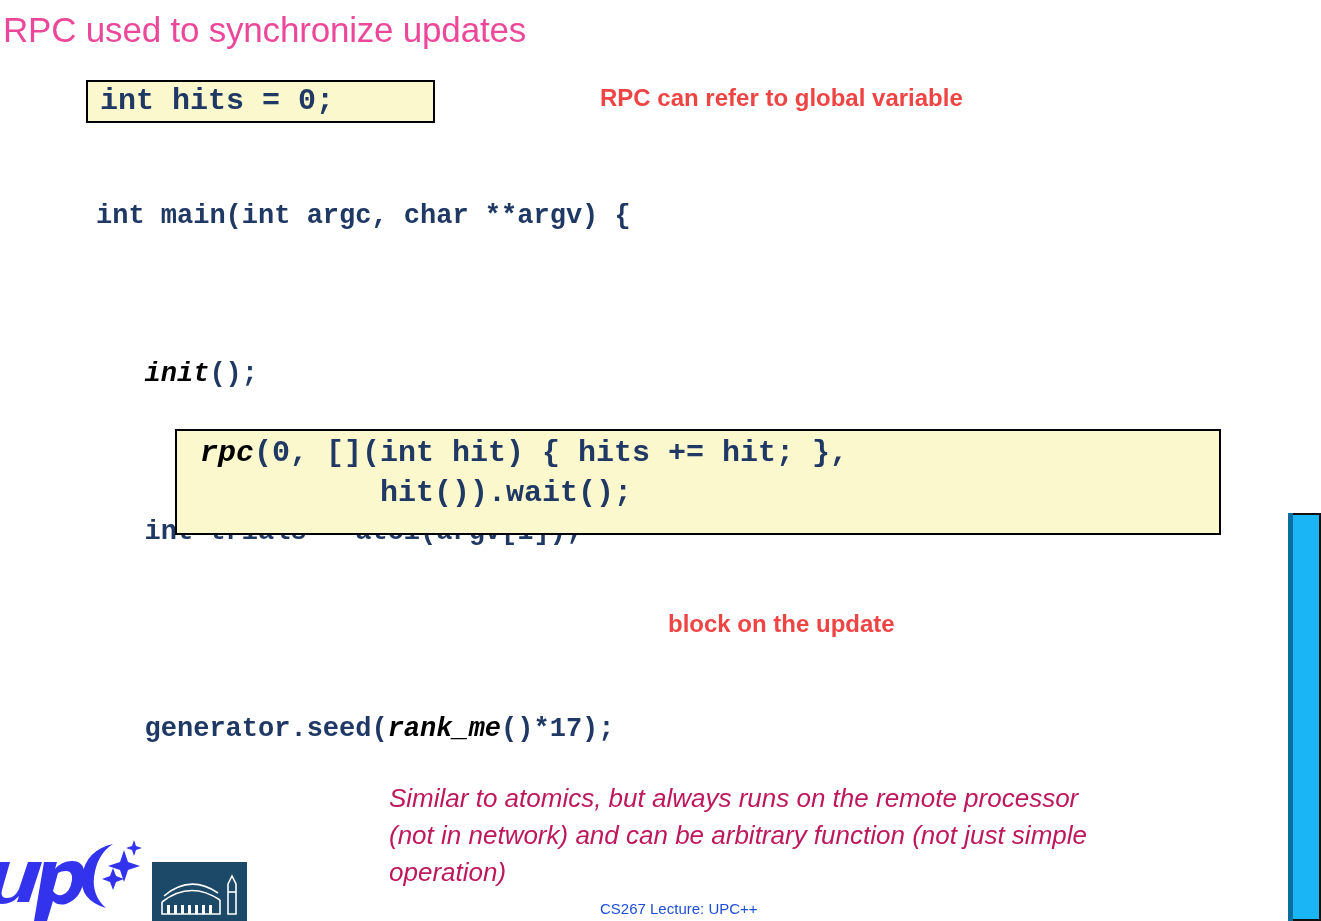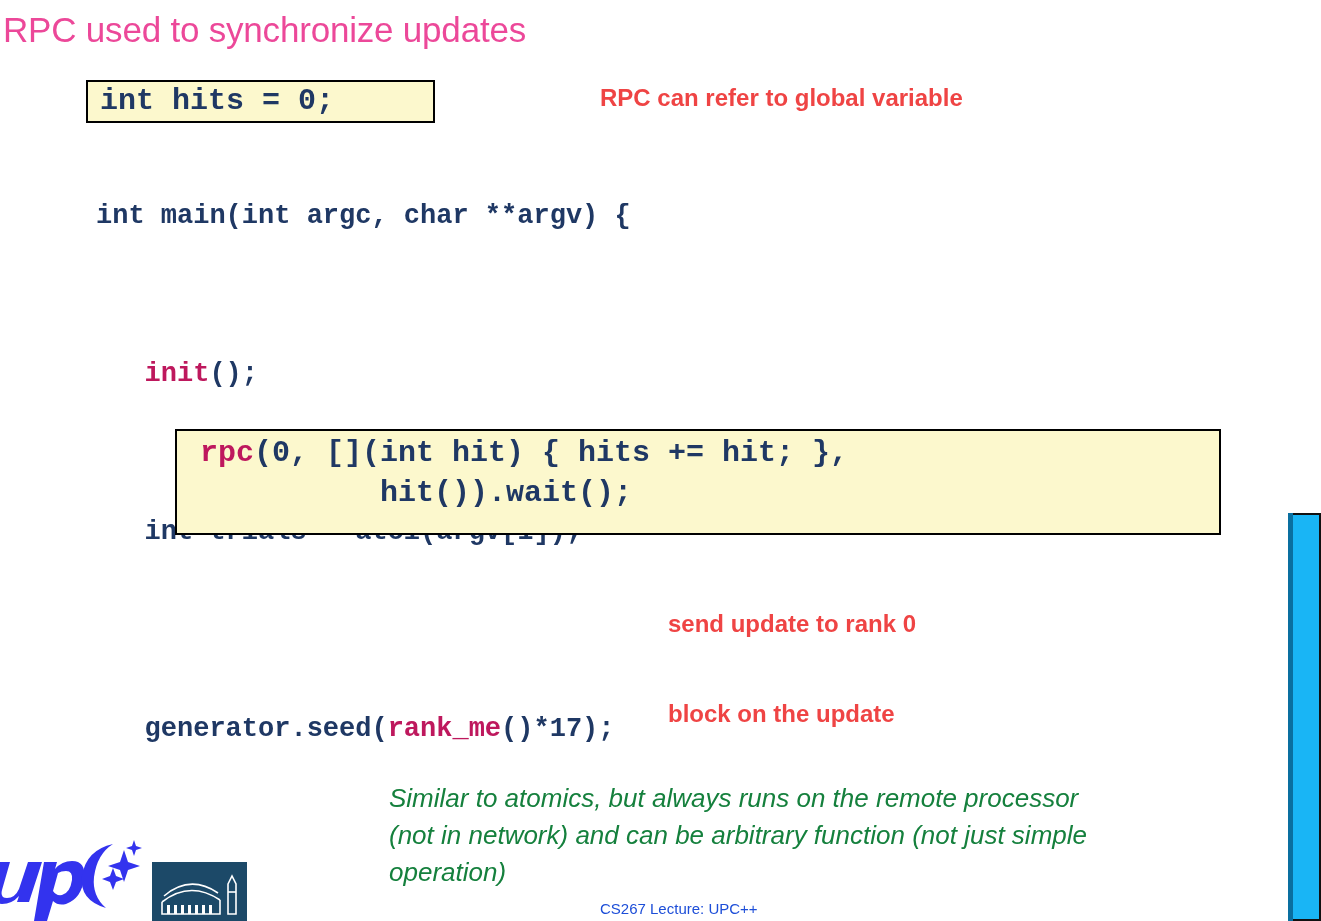--- a/index.html
+++ b/index.html
@@ -39,21 +39,21 @@
     color: #1f3864;
     line-height: 39.5px;
     white-space: pre;
   }
   .code-line {
     white-space: pre;
     height: 39.5px;
     line-height: 39.5px;
     margin-left: 8px;
   }
-  .upcxx { color: #be185d; }
+  .upcxx { color: #000000; font-style: italic; }
 
   
   .hl-box {
     position: absolute;
     background: #fcf8cd;
     border: 2px solid #000000;
     box-sizing: border-box;
     z-index: 1;
   }
   #hl-hits {
@@ -98,21 +98,21 @@
   
   .note-italic {
     position: absolute;
     left: 389px;
     top: 780px;
     width: 720px;
     font-family: "Liberation Sans", sans-serif;
     font-size: 26px;
     font-style: italic;
     font-weight: 400;
-    color: #15803d;
+    color: #be185d;
     line-height: 37px;
     z-index: 3;
   }
 
   
   .cyan-bar {
     position: absolute;
     background: #19b5f5;
     border: 2px solid #111111;
     box-sizing: border-box;
@@ -188,21 +188,20 @@
   
 
   
 
   
 </div>
 
 <div class="annot" id="annot-global">RPC can refer to global variable</div>
 
 <div class="annot" id="annot-send">
-  <div>send update to rank 0</div>
   <div>block on the update</div>
 </div>
 
 <div class="note-italic">Similar to atomics, but always runs on the remote processor (not in network) and can be arbitrary function (not just simple operation)</div>
 
 <div class="cyan-bar" id="cyan-bar-1"></div>
 <div id="cyan-bar-2" style="position:absolute;left:1288px;top:513px;width:5px;height:408px;background:#0a6fa0;z-index:2;"></div>
 
 <div class="footer-text">CS267 Lecture: UPC++</div>
 

